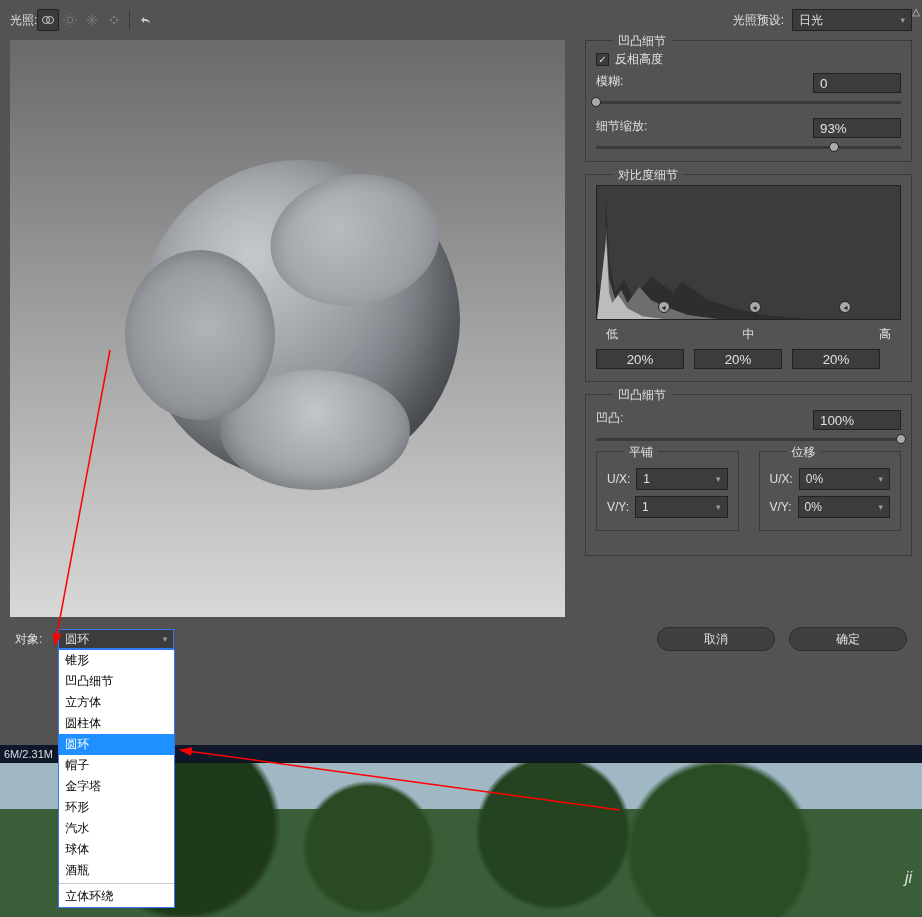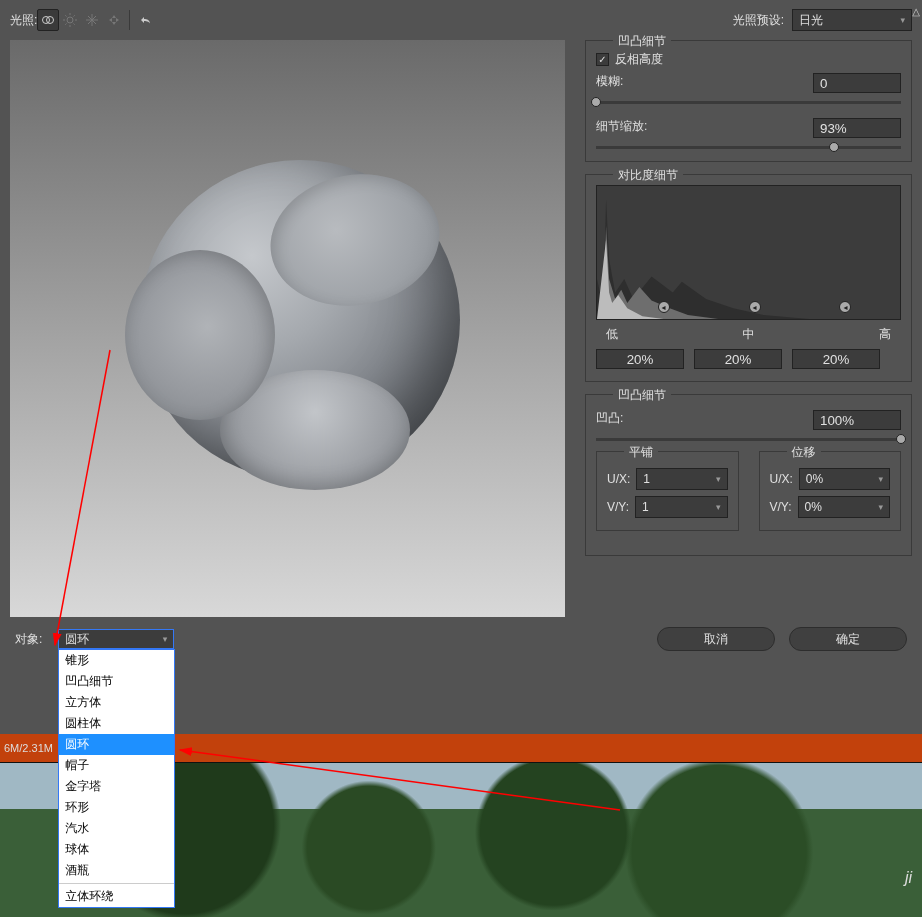--- a/index.html
+++ b/index.html
@@ -65,21 +65,21 @@
 .obj-label { margin-right: 2px; }
 .obj-select { width: 116px; background:#3c3c3c; border:1px solid #3478f6; height:20px; display:flex; align-items:center; justify-content:space-between; padding:0 6px; }
 .btn { min-width:118px; height: 24px; background:#404040; border:1px solid #2d2d2d; border-radius:12px; color:#e0e0e0; display:flex; align-items:center; justify-content:center; cursor:pointer; }
 .bottom-spacer { flex:1; }
 
 .dropdown-menu { position:absolute; width:117px; background:#fff; color:#000; border:1px solid #3478f6; font-size:12px; z-index:150; }
 .dropdown-item { padding:2px 6px; cursor:default; }
 .dropdown-item.selected { background:#1e90ff; color:#fff; }
 .dropdown-sep { height:1px; background:#ccc; margin:2px 0; }
 
-.status-bar { position:absolute; left:0; bottom:155px; width:100%; height:28px; background:#c2410c; color:#ddd; font-size:11px; display:flex; align-items:center; padding:0 4px; }
+.status-bar { position:absolute; left:0; bottom:155px; width:100%; height:17px; background:#0f172a; color:#ddd; font-size:11px; display:flex; align-items:center; padding:0 4px; }
 .bg-image { position:absolute; left:0; bottom:0; width:100%; height:155px;
   background:
     radial-gradient(circle at 20% 40%,#1f3a1b 0 12%,transparent 13%),
     radial-gradient(circle at 40% 55%,#2a4a24 0 11%,transparent 12%),
     radial-gradient(circle at 60% 45%,#244320 0 13%,transparent 14%),
     radial-gradient(circle at 78% 58%,#2b4d26 0 12%,transparent 13%),
     linear-gradient(#a0b8c4 0 30%, #3a5f38 30% 100%);
   border-top:1px solid #111;
 }
 .scroll-corner{position:absolute; top:6px; right:2px; color:#ccc; font-size:10px;}

